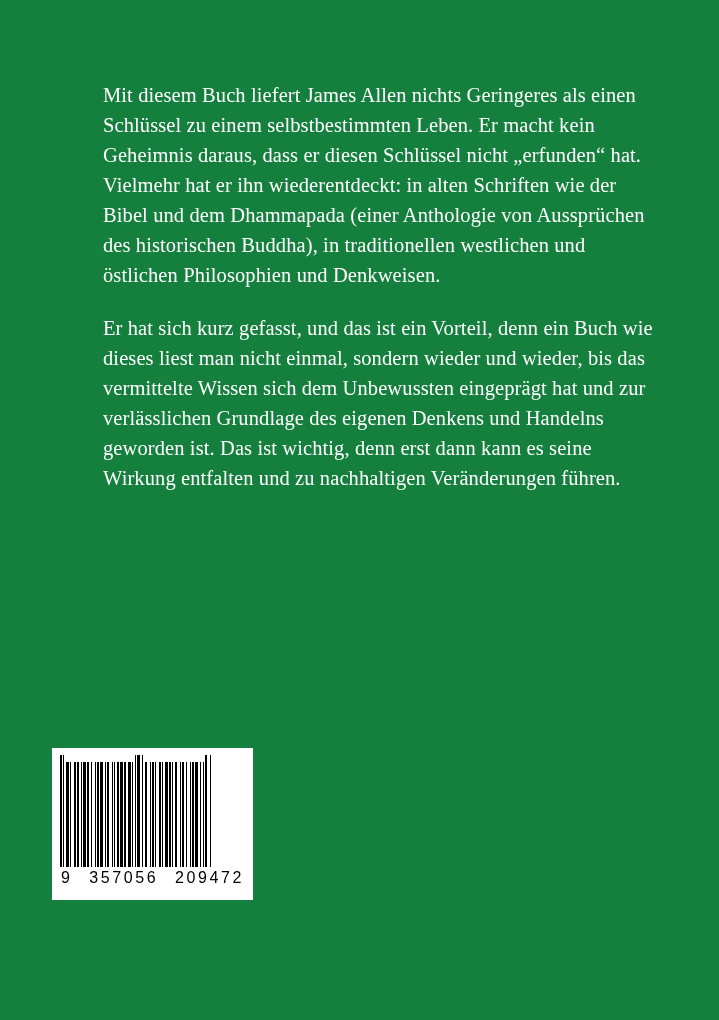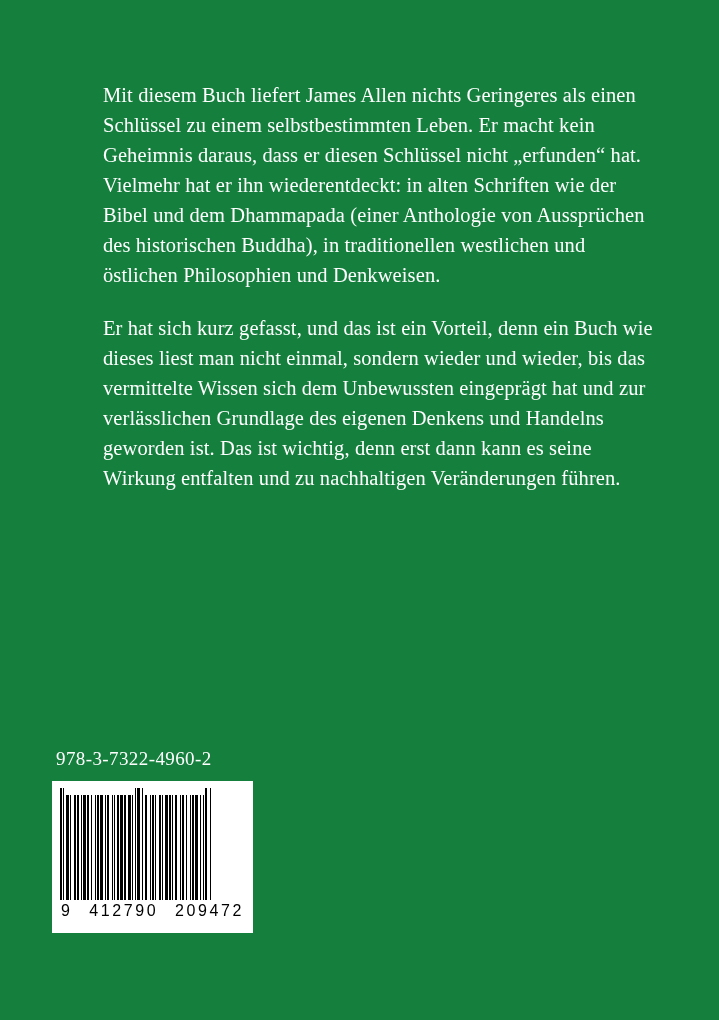--- a/index.html
+++ b/index.html
@@ -95,21 +95,20 @@
 <body>
 
 <div class="cover">
 
   <div class="blurb">
     <p class="para">Mit diesem Buch liefert James Allen nichts Geringeres als einen Schlüssel zu einem selbstbestimmten Leben. Er macht kein Geheimnis daraus, dass er diesen Schlüssel nicht „erfunden“ hat. Vielmehr hat er ihn wiederentdeckt: in alten Schriften wie der Bibel und dem Dhammapada (einer Anthologie von Aussprüchen des historischen Buddha), in traditionellen westlichen und östlichen Philosophien und Denkweisen.</p>
     <p class="para">Er hat sich kurz gefasst, und das ist ein Vorteil, denn ein Buch wie dieses liest man nicht einmal, sondern wieder und wieder, bis das vermittelte Wissen sich dem Unbewussten eingeprägt hat und zur verlässlichen Grundlage des eigenen Denkens und Handelns geworden ist. Das ist wichtig, denn erst dann kann es seine Wirkung entfalten und zu nachhaltigen Veränderungen führen.</p>
   </div>
 
   <div class="isbn-block">
-    <div class="isbn-text">978-3-7322-4960-2</div>
     <div class="barcode-box">
       <div class="bars">
           <span class="" style="width:2px;background:#000"></span>
           <span class="" style="width:1px;background:#fff"></span>
           <span class="" style="width:1px;background:#000"></span>
           <span class="" style="width:2px;background:#fff"></span>
           <span class="short" style="width:3px;background:#000"></span>
           <span class="" style="width:1px;background:#fff"></span>
           <span class="short" style="width:1px;background:#000"></span>
           <span class="" style="width:3px;background:#fff"></span>
@@ -191,19 +190,19 @@
           <span class="" style="width:2px;background:#fff"></span>
           <span class="short" style="width:1px;background:#000"></span>
           <span class="" style="width:1px;background:#fff"></span>
           <span class="" style="width:2px;background:#000"></span>
           <span class="" style="width:3px;background:#fff"></span>
           <span class="" style="width:1px;background:#000"></span>
           <span class="" style="width:2px;background:#fff"></span>
         </div>
       <div class="barcode-digits">
         <span class="lead">9</span>
-        <span class="grp">412790</span>
+        <span class="grp">357056</span>
         <span class="grp">209472</span>
       </div>
     </div>
   </div>
 
 </div>
 
 </body></html>

